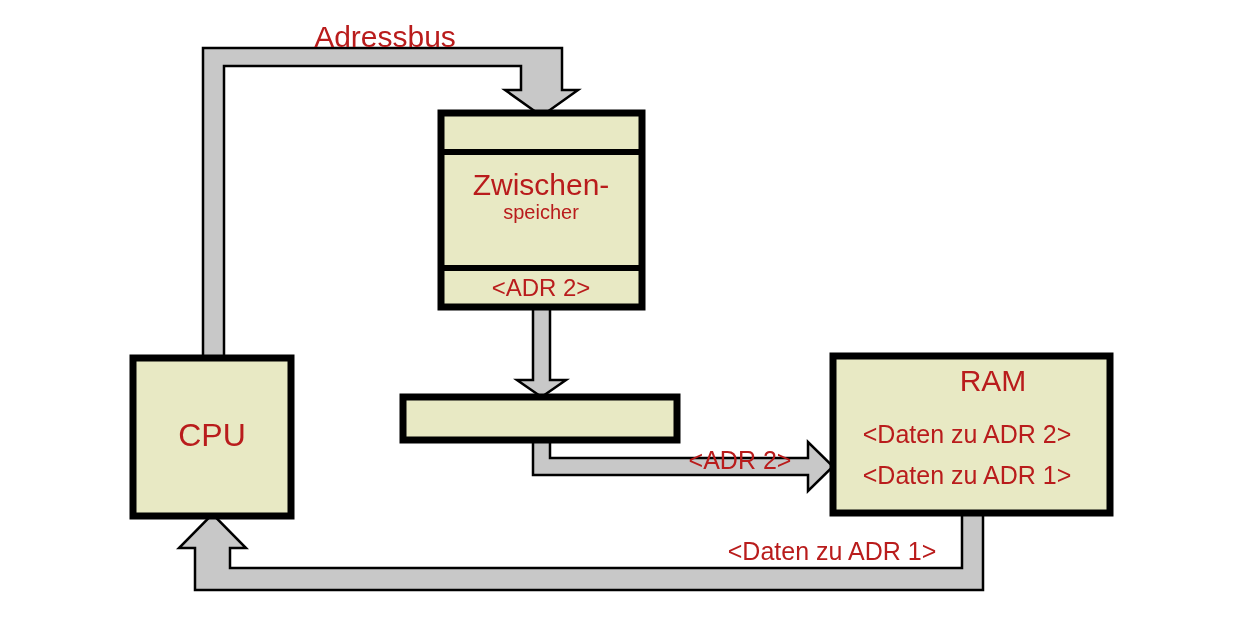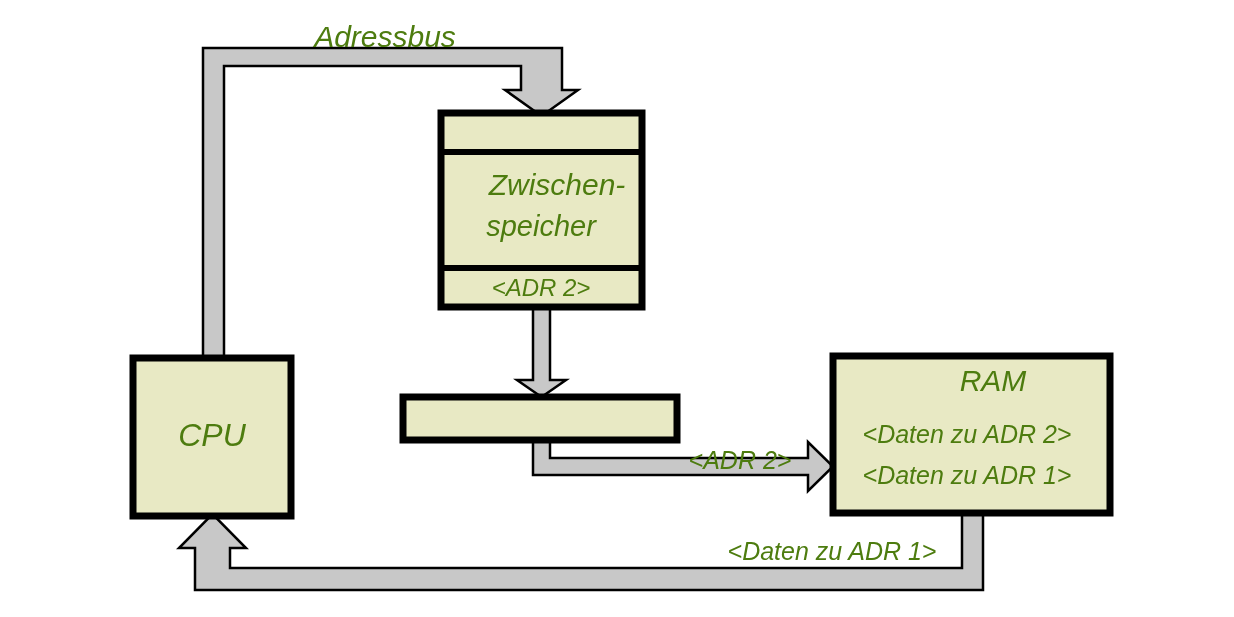--- a/index.html
+++ b/index.html
@@ -18,23 +18,22 @@
     overflow: hidden;
   }
   #diagram-svg {
     position: absolute;
     left: 0;
     top: 0;
   }
   .lbl {
     position: absolute;
     white-space: nowrap;
-    color: #4d7c0f;
+    color: #b91c1c;
     line-height: 1;
-    font-style: italic;
   }
   .lbl-center {
     transform: translateX(-50%);
     text-align: center;
   }
 </style>
 </head>
 <body>
 
 <div id="canvas">
@@ -112,23 +111,23 @@
     <g>
       <rect x="833" y="356" width="277" height="157" fill="#E8E9C4" stroke="#000000" stroke-width="7"></rect>
     </g>
 
   </svg>
 
   <div class="lbl lbl-center" style="left:385px; top:22px; font-size:30px;">Adressbus</div>
 
   <div class="lbl lbl-center" style="left:212px; top:419px; font-size:32px;">CPU</div>
 
-  <div class="lbl lbl-center" style="left:541px; top:170px; font-size:30px;margin-left:16px;">Zwischen-</div>
+  <div class="lbl lbl-center" style="left:541px; top:170px; font-size:30px;">Zwischen-</div>
 
-  <div class="lbl lbl-center" style="left:541px; top:212px; font-size:29px;">speicher</div>
+  <div class="lbl lbl-center" style="left:541px; top:202px; font-size:20px;">speicher</div>
 
   <div class="lbl lbl-center" style="left:541px; top:276px; font-size:24px;">&lt;ADR 2&gt;</div>
 
 
   <div class="lbl lbl-center" style="left:740px; top:448px; font-size:25px;">&lt;ADR 2&gt;</div>
 
   <div class="lbl lbl-center" style="left:993px; top:366px; font-size:30px;">RAM</div>
 
   <div class="lbl lbl-center" style="left:967px; top:422px; font-size:25px;">&lt;Daten zu ADR 2&gt;</div>
 

